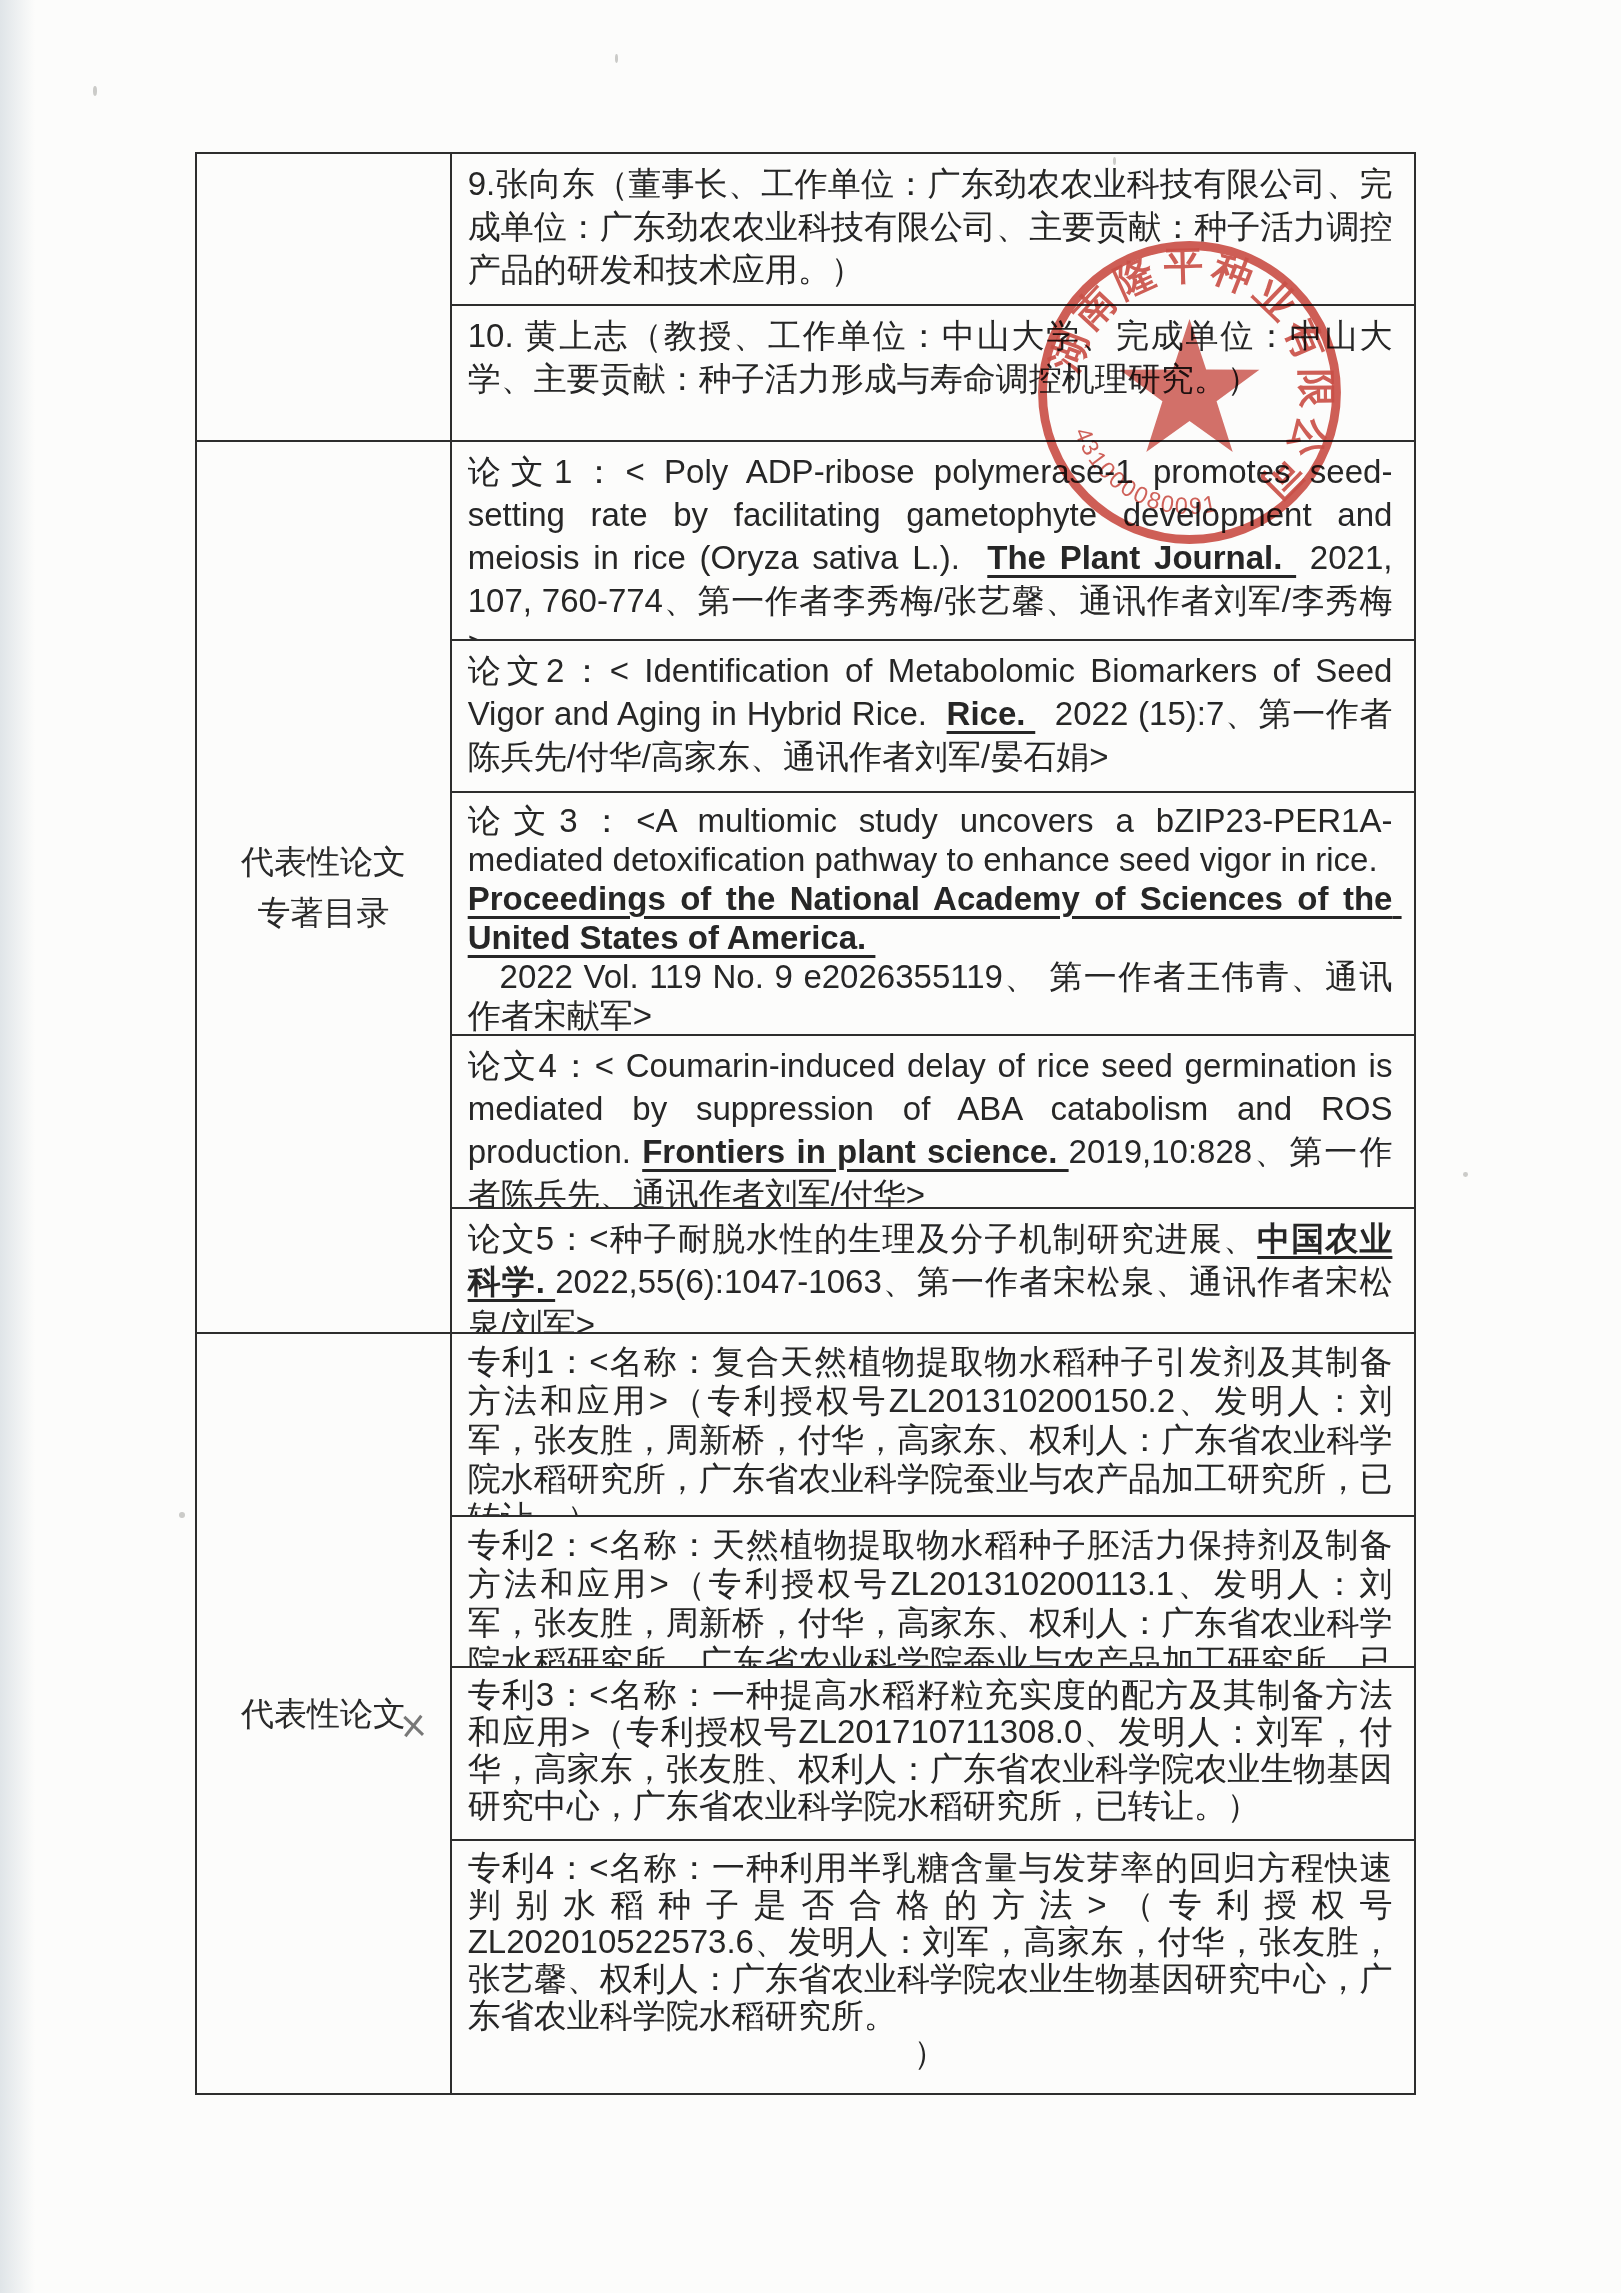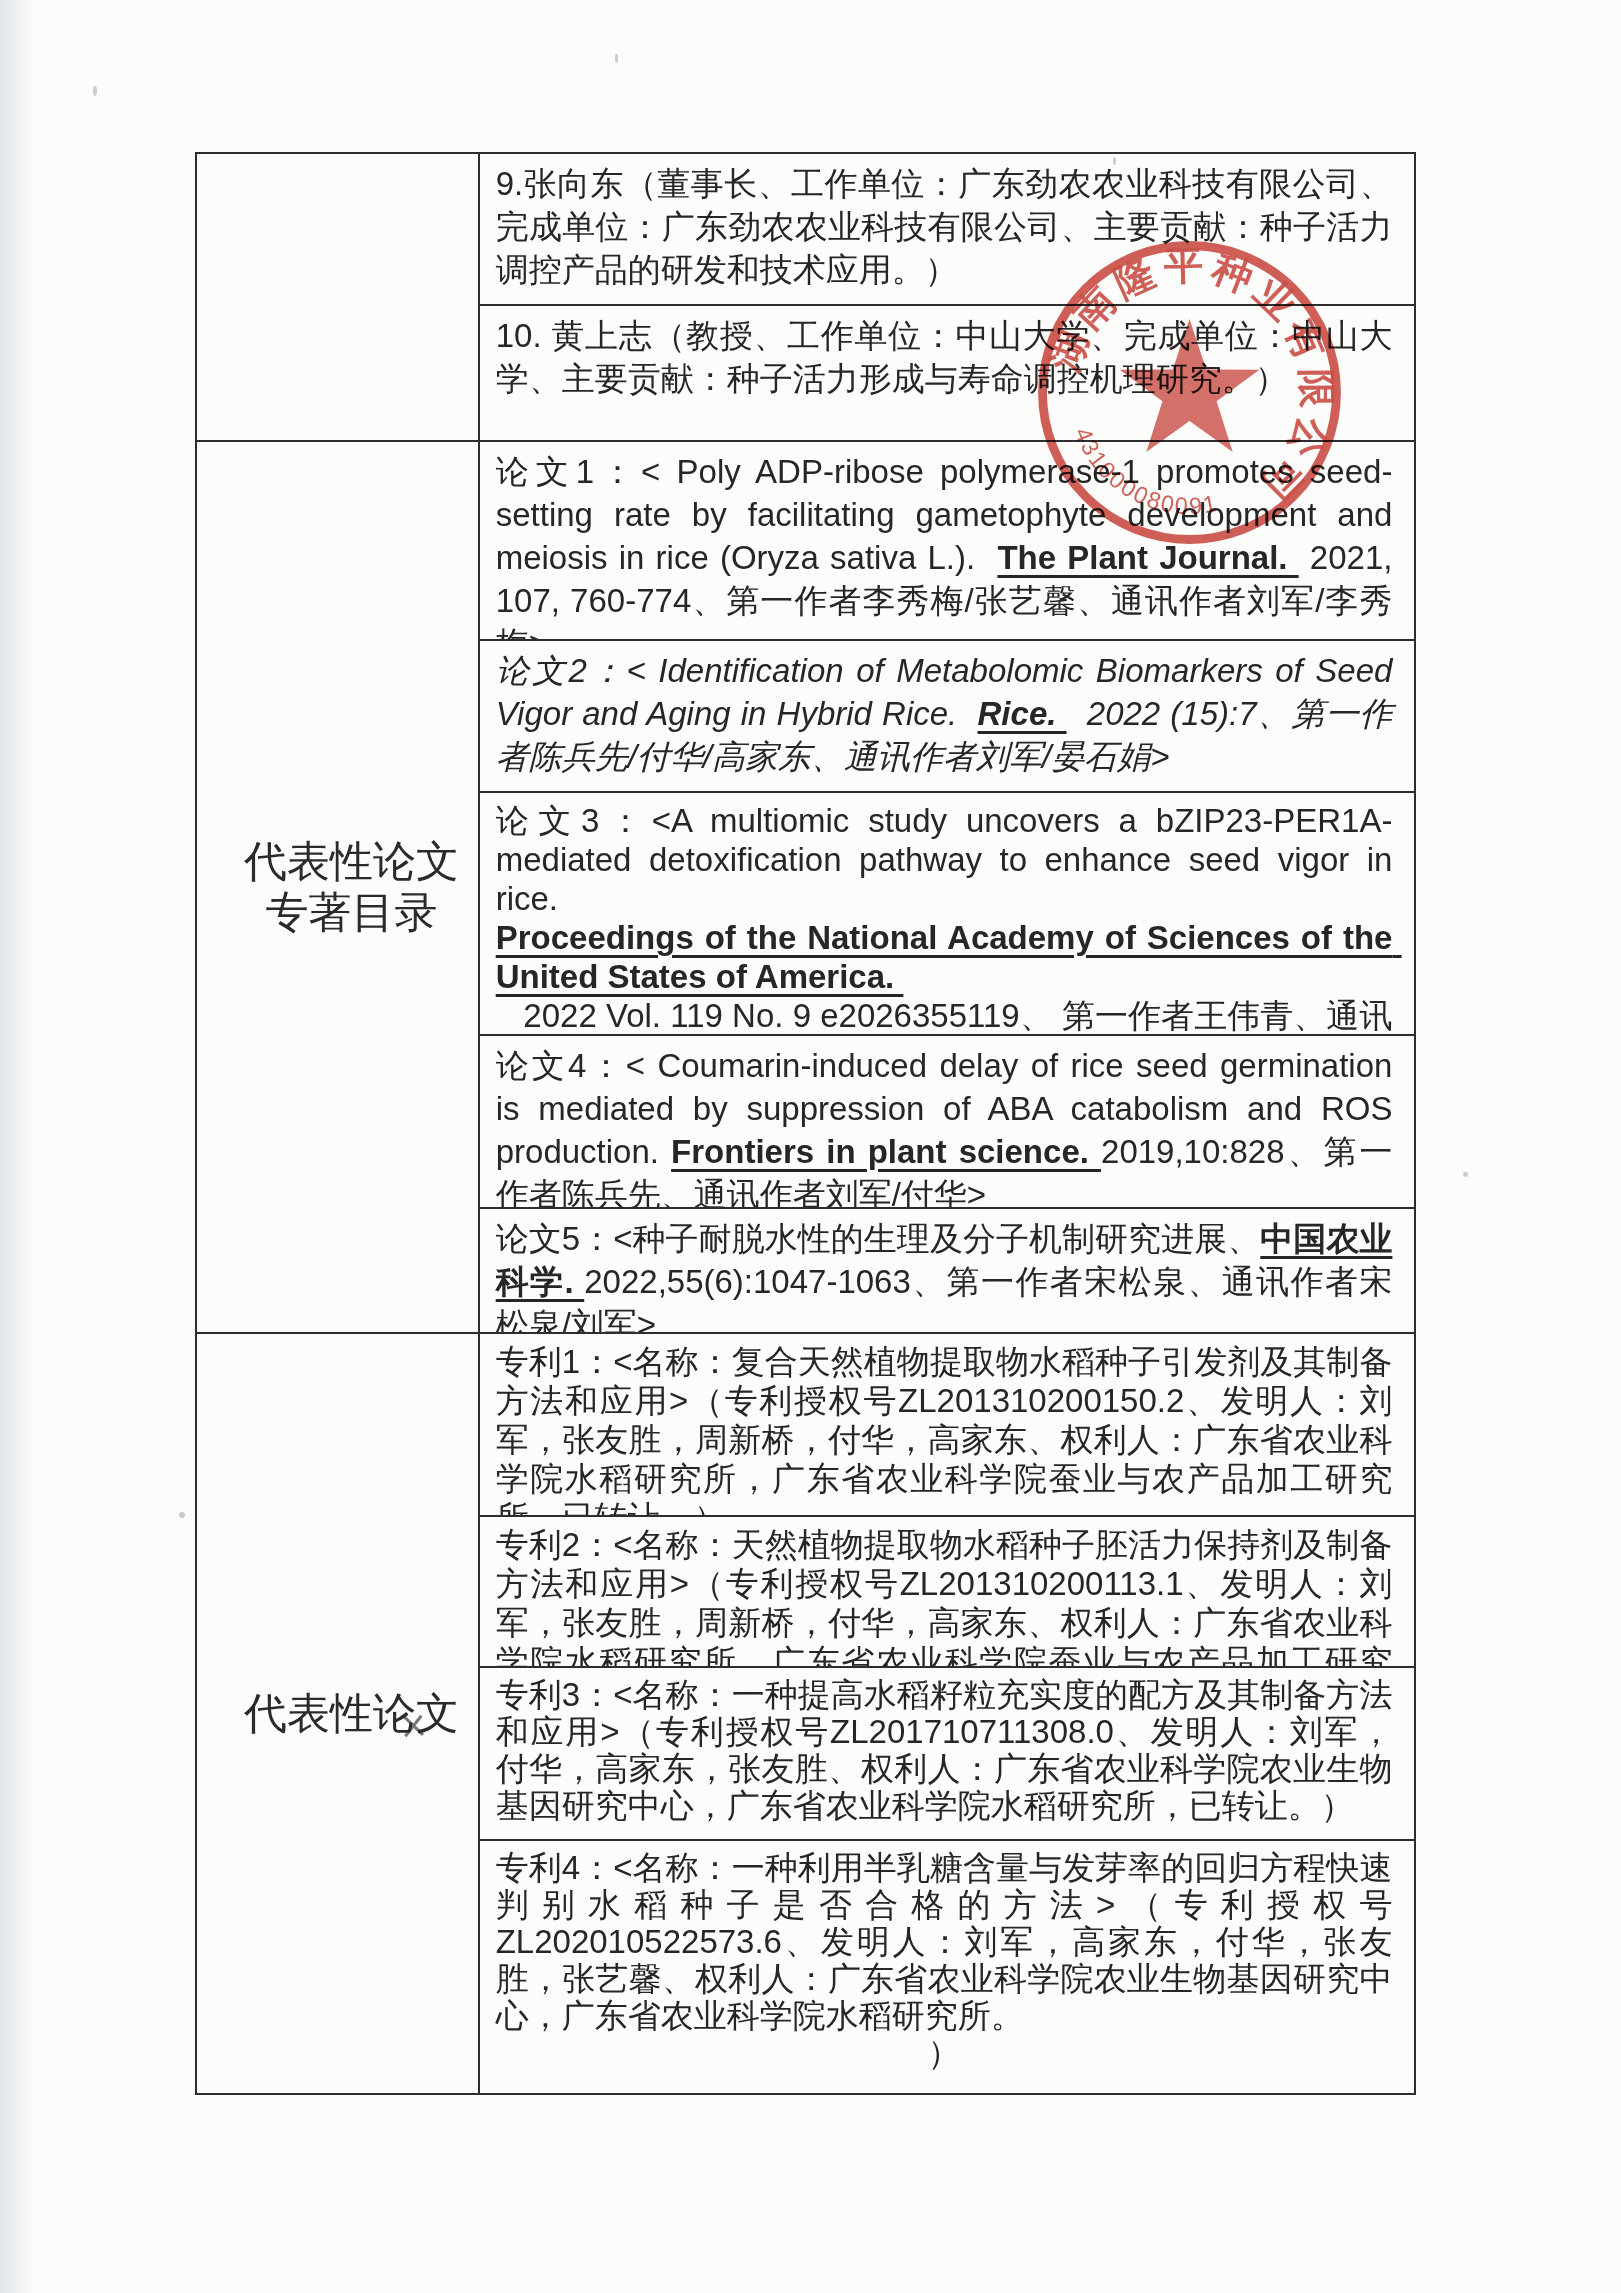--- a/index.html
+++ b/index.html
@@ -33,24 +33,23 @@
     box-sizing:border-box;
     background:transparent;
   }
   .section{display:flex;}
   .section + .section{border-top:2px solid #2d2d2d;}
   .label-col{
     width:253px;flex:0 0 253px;
     border-right:2px solid #2d2d2d;
     display:flex;align-items:center;justify-content:center;
     text-align:center;
-    font-size:43px;line-height:51px;
+    font-size:33px;line-height:51px;
     white-space:pre-line;
     color:#2a2a2a;
-    padding-left:28px;
   }
   .rows-col{flex:1;display:flex;flex-direction:column;min-width:0;}
   .t-row{box-sizing:border-box;overflow:hidden;}
   .t-row + .t-row{border-top:2px solid #2d2d2d;}
   .cell{
     box-sizing:border-box;height:100%;
     padding:7.8px 21.6px 3.9px 15.7px;
     font-size:33px;line-height:43px;
     text-align:justify;
     white-space:pre-wrap;
@@ -96,21 +95,21 @@
       </div>
     </div>
 
     <div class="section">
       <div class="label-col">代表性论文
 专著目录</div>
       <div class="rows-col">
         <div class="t-row" style="height:197px;">
           <div class="cell"><span>论文1：&lt; Poly ADP-ribose polymerase-1 promotes seed-setting rate by facilitating gametophyte development and meiosis in rice (Oryza sativa L.).  </span><span class="b u">The Plant Journal. </span><span> 2021, 107, 760-774、第一作者李秀梅/张艺馨、通讯作者刘军/李秀梅&gt;</span></div>
         </div>
-        <div class="t-row" style="height:152px;font-style:italic;">
+        <div class="t-row" style="height:152px;">
           <div class="cell"><span>论文2：&lt; Identification of Metabolomic Biomarkers of Seed Vigor and Aging in Hybrid Rice.  </span><span class="b u">Rice. </span><span>  2022 (15):7、第一作者陈兵先/付华/高家东、通讯作者刘军/晏石娟&gt;</span></div>
         </div>
         <div class="t-row" style="height:243px;">
           <div class="cell lh40"><span>论文3：&lt;A multiomic study uncovers a bZIP23-PER1A-mediated detoxification pathway to enhance seed vigor in rice.
 </span><span class="b u">Proceedings of the National Academy of Sciences of the United States of America. </span><span>
    2022 Vol. 119 No. 9 e2026355119、 第一作者王伟青、通讯作者宋献军&gt;</span></div>
         </div>
         <div class="t-row" style="height:173px;">
           <div class="cell"><span>论文4：&lt; Coumarin-induced delay of rice seed germination is mediated by suppression of ABA catabolism and ROS production. </span><span class="b u">Frontiers in plant science. </span><span>2019,10:828、第一作者陈兵先、通讯作者刘军/付华&gt;</span></div>
         </div>

